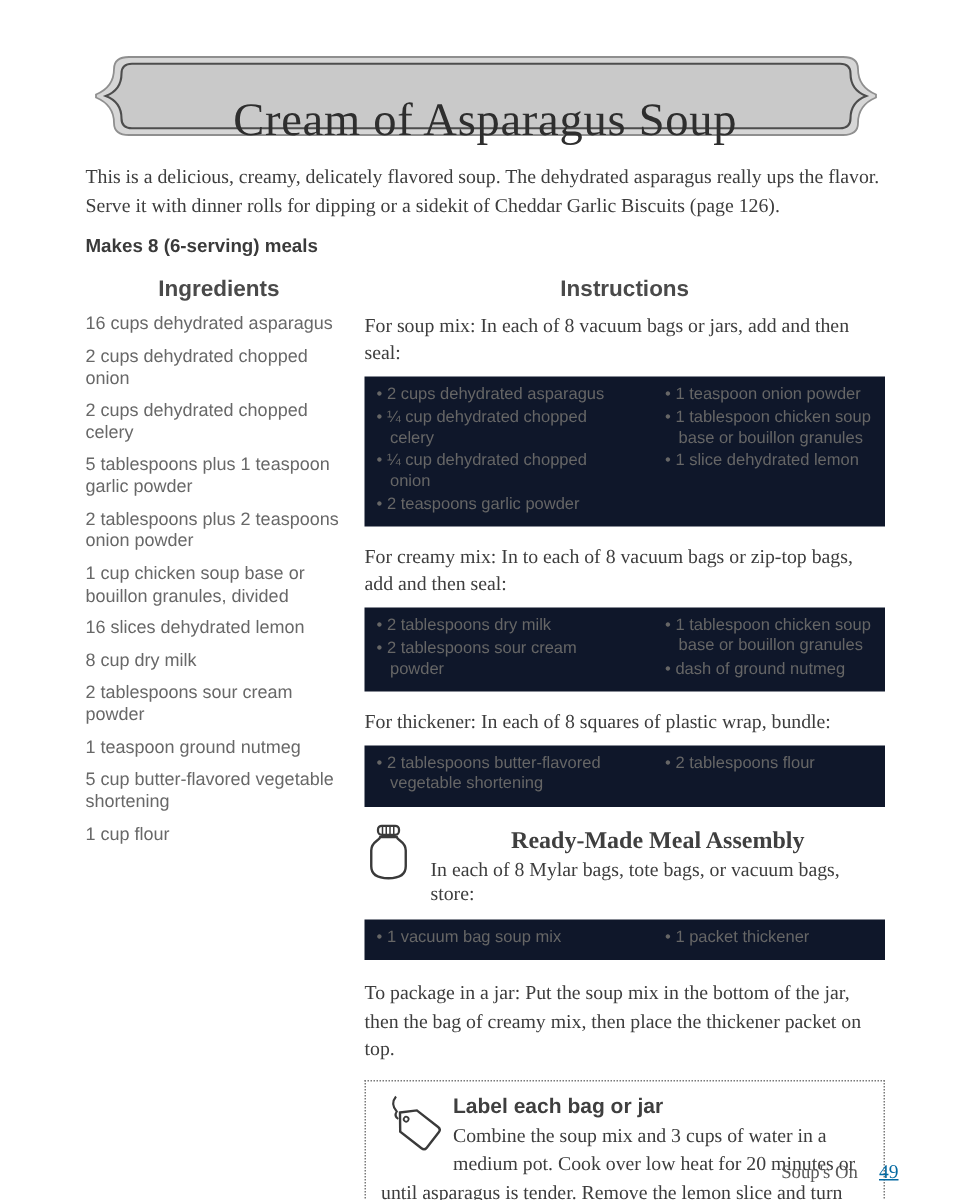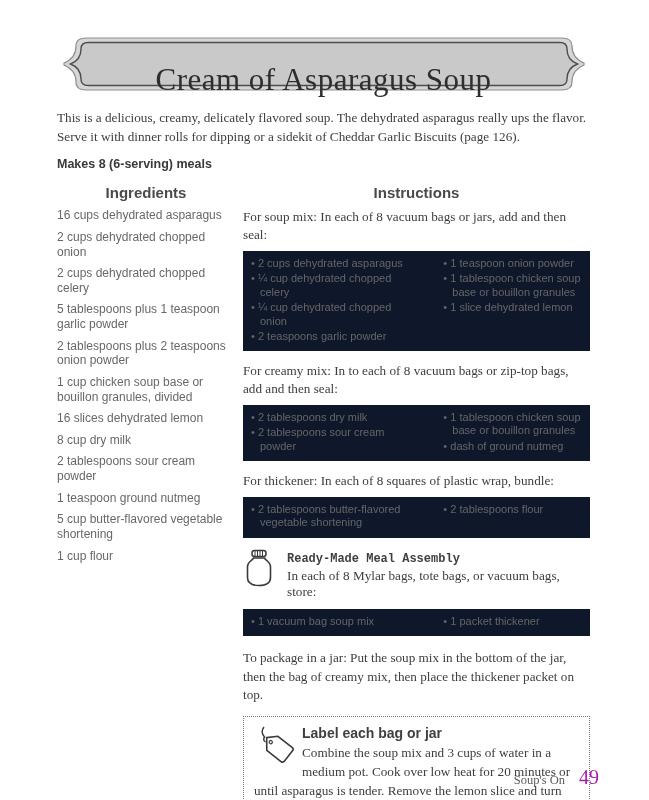--- a/index.html
+++ b/index.html
@@ -60,22 +60,22 @@
     font-size:11px; line-height:1.22; color:#666666;
     padding-left:9px; text-indent:-9px;
     margin-bottom:2px;
   }
   .graybox li::before { content:"\2022\00a0"; color:#666666; }
 
   
   .assembly { position:relative; padding-left:44px; margin:2px 0 9px 0; min-height:40px; }
   .assembly .jar { position:absolute; left:0; top:0; }
   .assembly-title {
-    font-family:Liberation Mono, monospace; font-weight:bold;
-    font-size:12px; color:#3f3f3f; margin-bottom:2px; padding-top:3px;
+    font-family:Liberation Serif, serif; font-weight:bold;
+    font-size:16px; color:#3f3f3f; margin-bottom:2px; padding-top:3px;text-align:center;
   }
   .assembly-sub { font-size:13.2px; color:#3d3d3d; }
 
   .pkg-note { font-size:13.2px; line-height:1.4; color:#3d3d3d; margin:13px 0 11px 0; }
 
   
   .labelbox {
     border:1px dotted #7a7a7a;
     padding:8px 10px 7px 10px;
   }
@@ -85,21 +85,21 @@
     font-size:14px; color:#3f3f3f; margin-bottom:2px;
   }
   .labelbox-body { font-size:13.2px; line-height:1.47; color:#3d3d3d; }
 
   
   .footer {
     position:absolute; right:50px; bottom:11px;
     display:flex; align-items:baseline; gap:14px;
   }
   .footer-section { font-size:12.5px; color:#5a5a5a; }
-  .footer-page { font-size:20px; color:#a21caf; }
+  .footer-page { font-size:13px; color:#0369a1;text-decoration:underline; }
 
   svg .ink { stroke:#3a3a3a; fill:none; }
 </style>
 </head>
 <body>
 
 <div class="page">
   <div class="content">
 
     <div class="banner">

